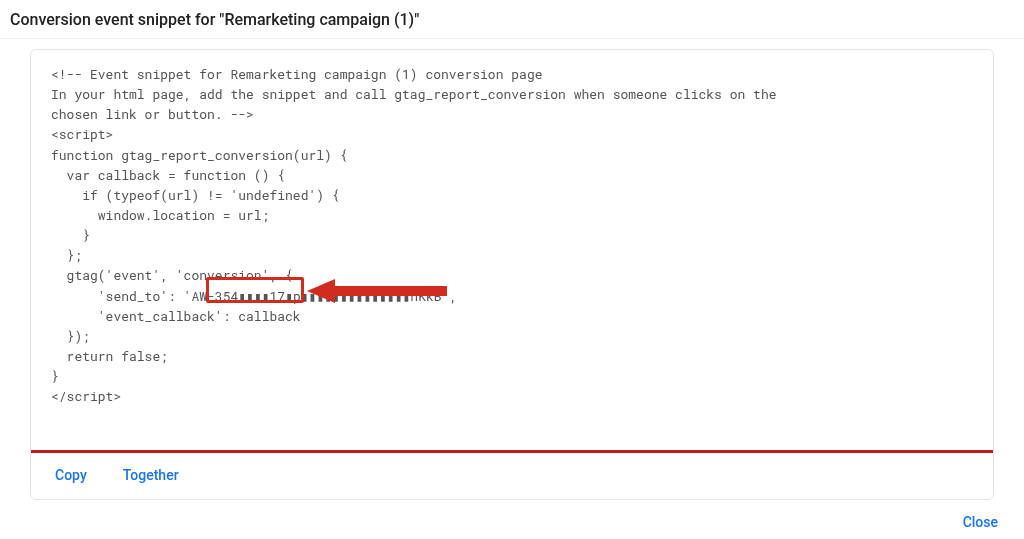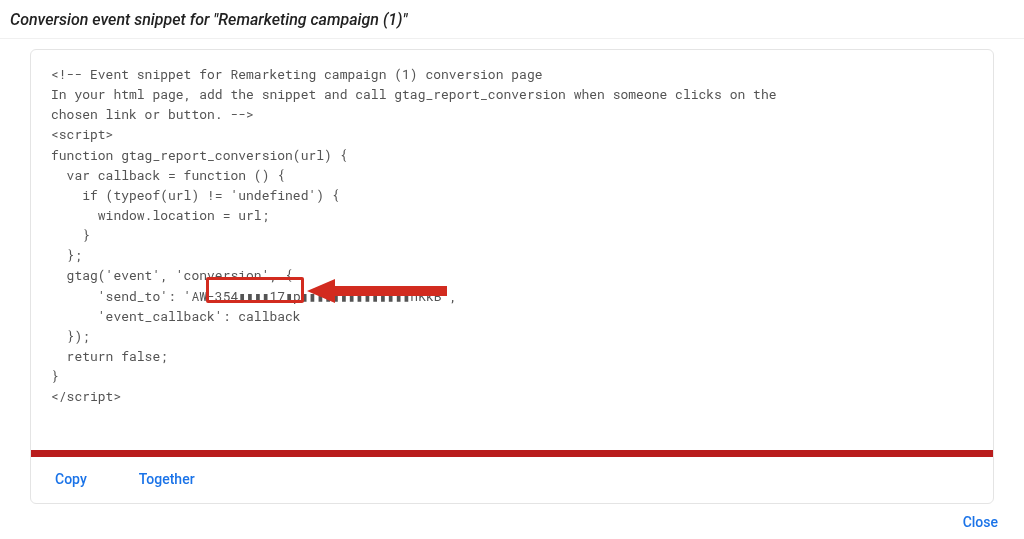--- a/index.html
+++ b/index.html
@@ -8,21 +8,20 @@
     padding: 0;
     font-family: Roboto, Arial, sans-serif;
     background: #fff;
     width: 1024px;
     height: 539px;
     overflow: hidden;
   }
   .header {
     padding: 10px 10px 6px 10px;
     border-bottom: 1px solid #f0f0f0;
-    font-style: italic;
   }
   .header-title {
     font-size: 16px;
     font-weight: 500;
     color: #222;
     margin-bottom: 3px;
   }
   .header-sub {
     font-size: 12px;
     color: #6c6c6c;
@@ -56,23 +55,23 @@
     border-radius: 2px;
     background: transparent;
     pointer-events: none;
   }
   .arrow {
     position: absolute;
     pointer-events: none;
   }
   .panel-actions {
     display: flex;
-    gap: 52px;
+    gap: 36px;
     padding: 14px 24px 16px 24px;
-    border-top: 7px solid #b91c1c;
+    border-top: 3px solid #b91c1c;
   }
   .panel-actions span {
     color: #1a73e8;
     font-size: 14px;
     font-weight: 500;
     cursor: pointer;
   }
   .footer {
     position: absolute;
     bottom: 8px;

